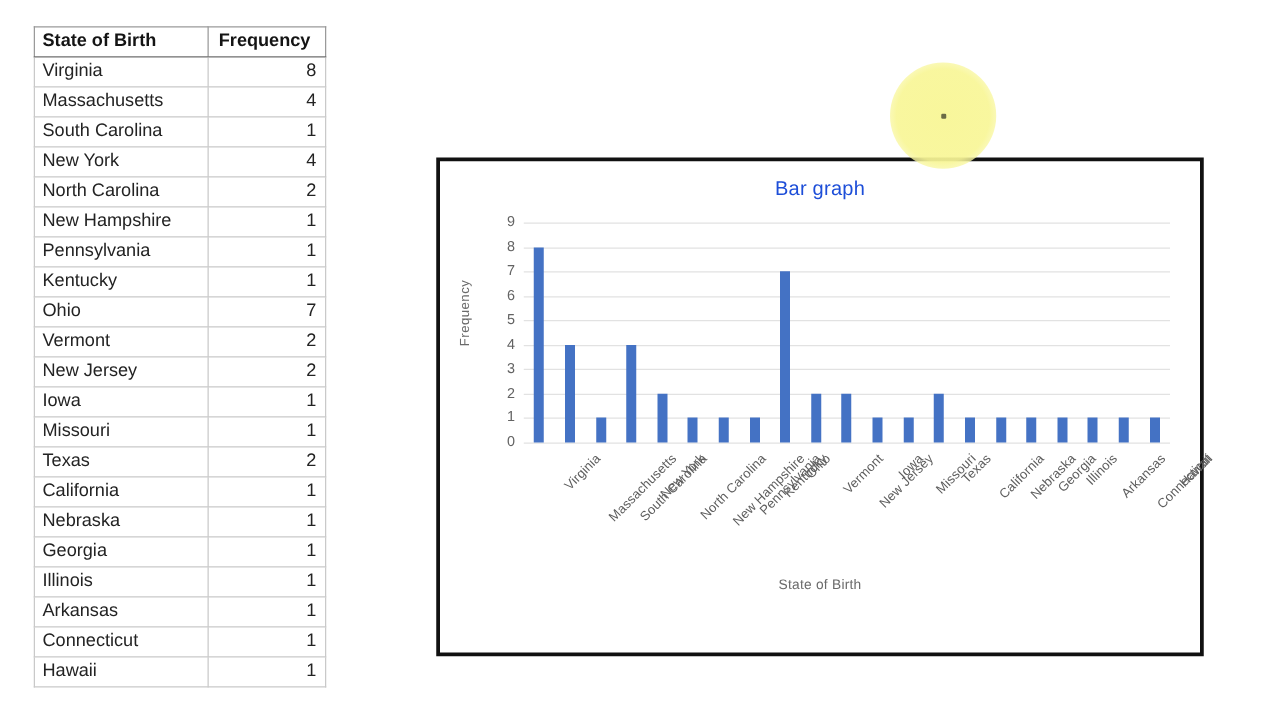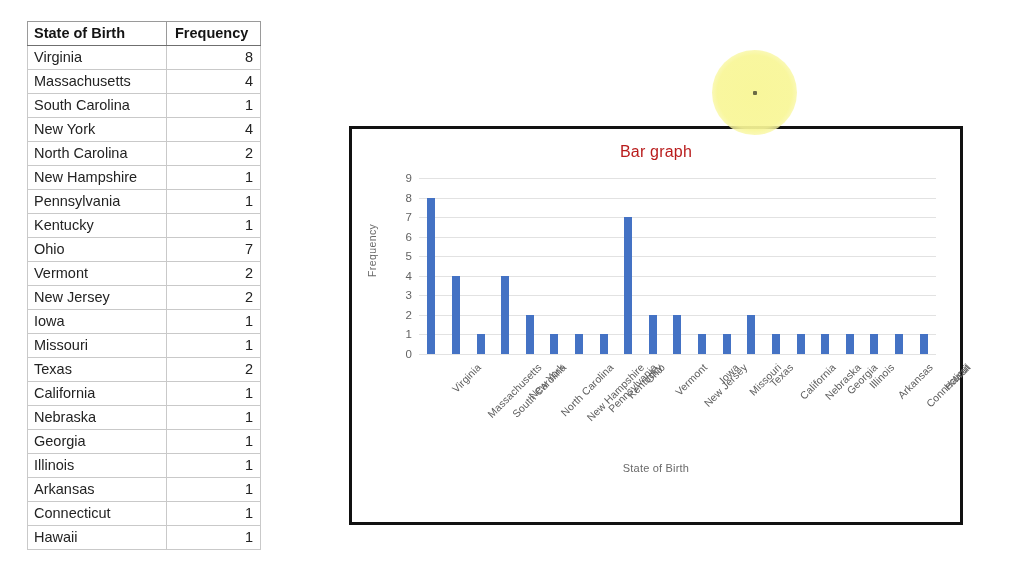--- a/index.html
+++ b/index.html
@@ -58,21 +58,21 @@
     border: 3px solid #111111;
     box-sizing: border-box;
     z-index: 2;
   }
   #chart-title {
     position: absolute;
     left: 0; right: 0;
     top: 14px;
     text-align: center;
     font-size: 16px;
-    color: #b91c1c;
+    color: #1d4ed8;
     letter-spacing: .2px;
   }
   #y-axis-title {
     position: absolute;
     left: 14px;
     top: 148px;
     font-size: 10.5px;
     color: #6a6a6a;
     transform: rotate(-90deg);
     transform-origin: left top;

